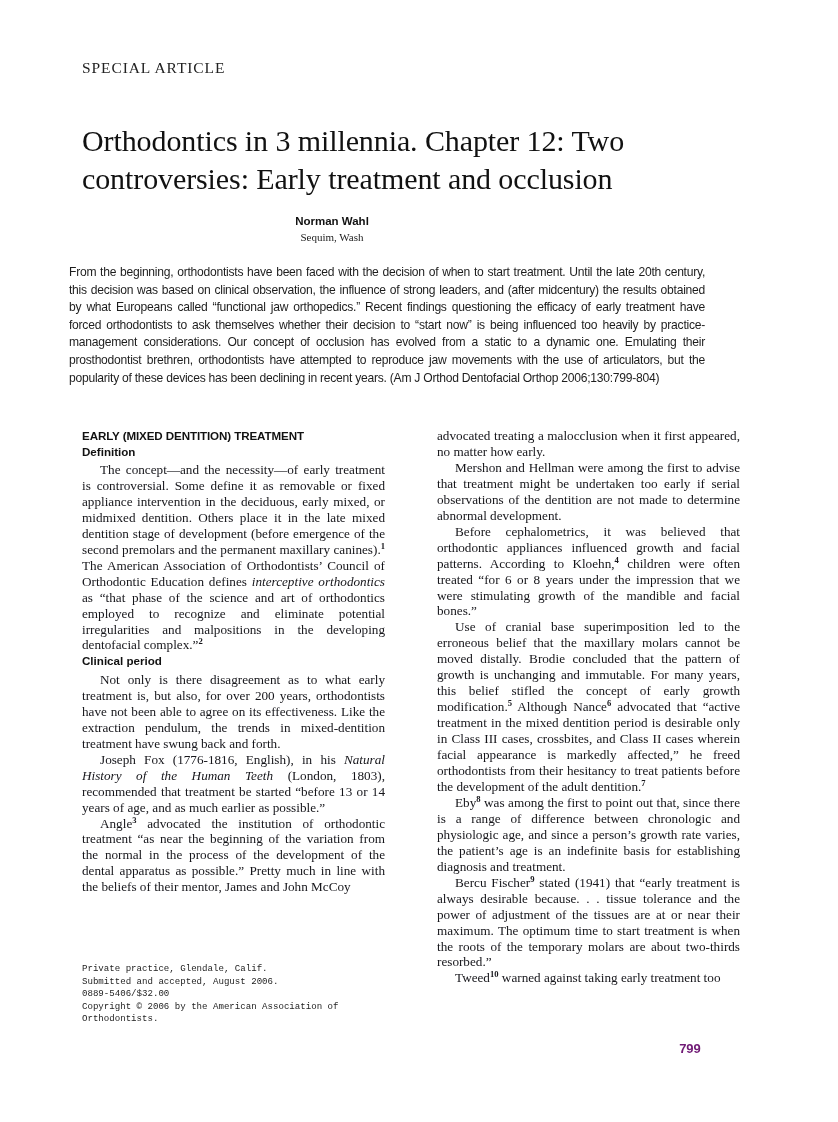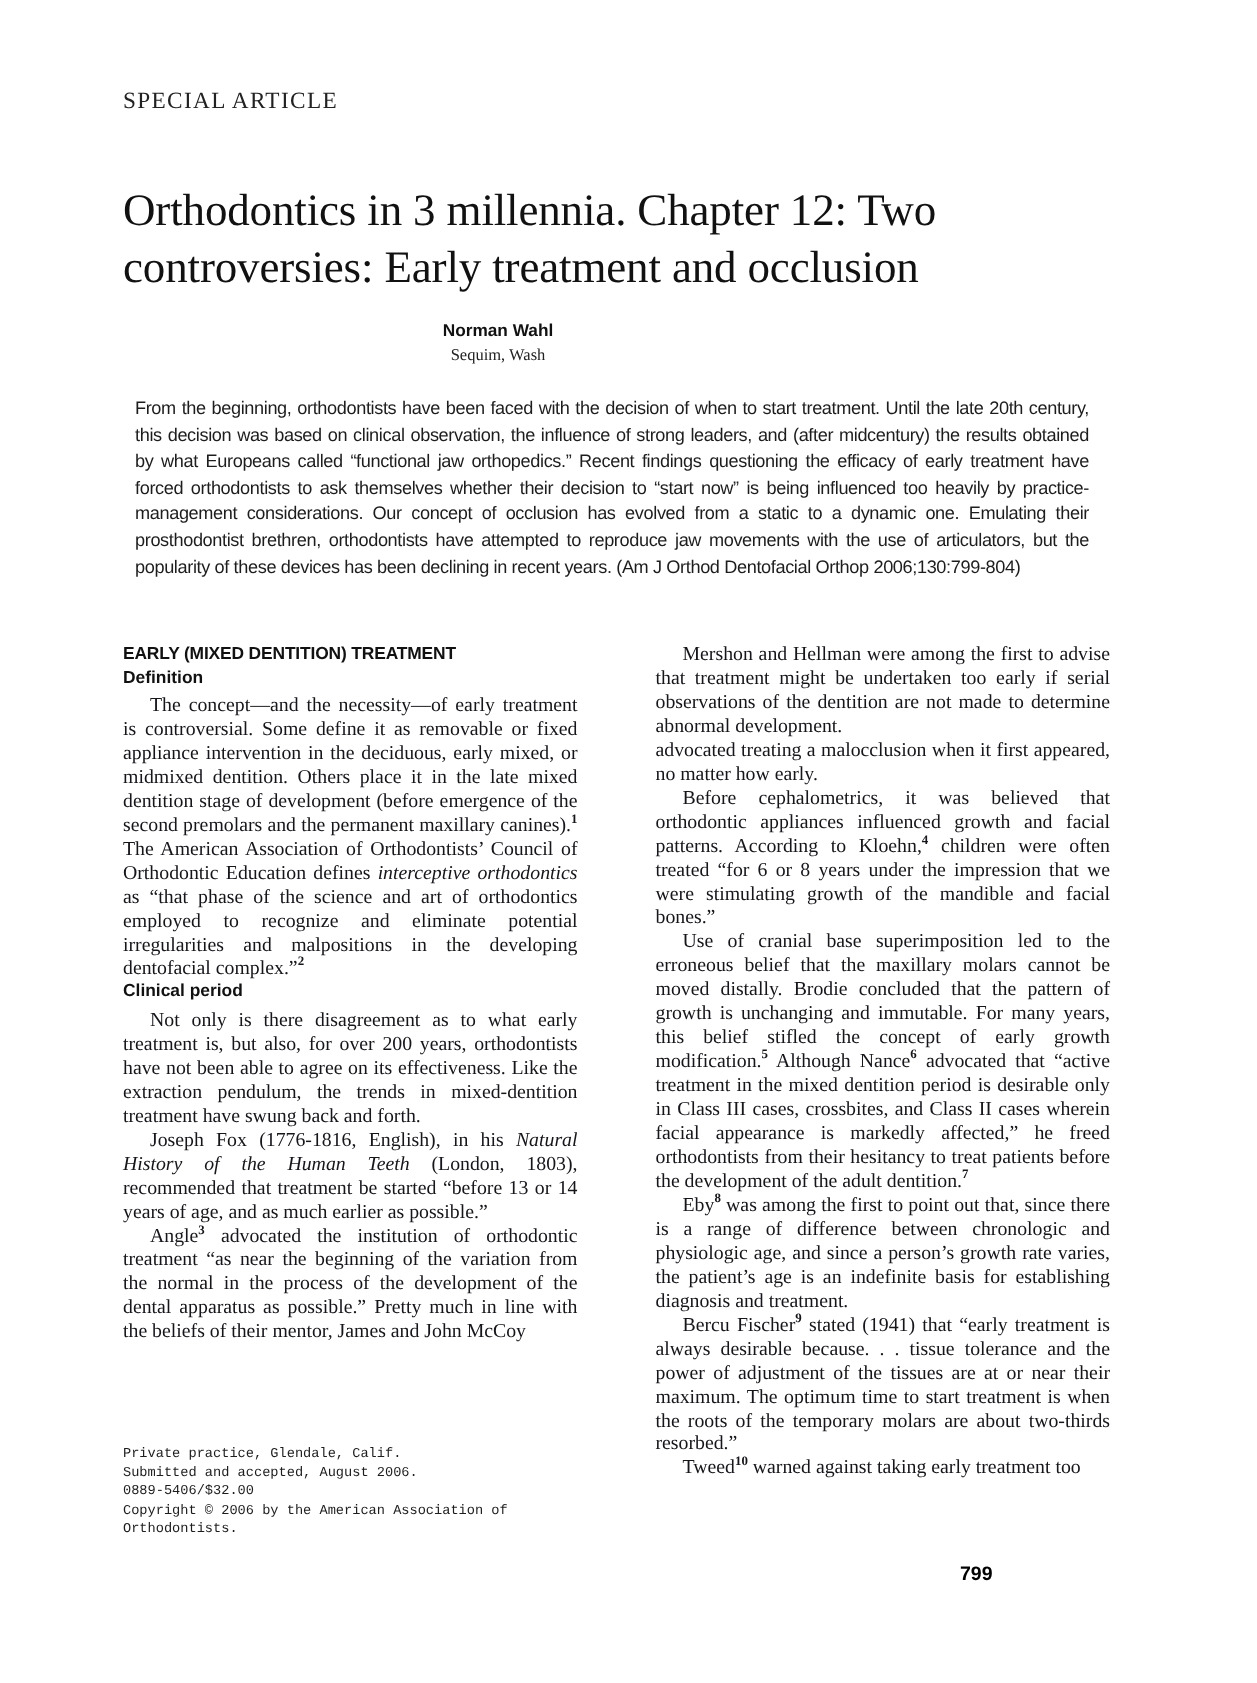--- a/index.html
+++ b/index.html
@@ -70,21 +70,21 @@
     font-family: "Liberation Serif", serif;
     font-size: 11px;
     color: #222;
     line-height: 15px;
     margin-top: 1px;
   }
 
   
   .abstract {
     position: absolute;
-    left: 90px;
+    left: 69px;
     top: 264px;
     width: 636px;
     font-family: "Liberation Sans", sans-serif;
     font-size: 12.1px;
     line-height: 17.6px;
     text-align: justify;
     color: #1d1d1d;
     letter-spacing: -0.25px;
   }
 
@@ -146,25 +146,25 @@
     line-height: 12.6px;
     color: #1d1d1d;
   }
 
   
   .folio {
     position: absolute;
     left: 640px;
     top: 1041px;
     width: 100px;
-    text-align: left;
+    text-align: center;
     font-family: "Liberation Sans", sans-serif;
     font-size: 13px;
     font-weight: bold;
-    color: #000000;
+    color: #701a75;
   }
 </style>
 </head>
 <body>
 
 <div class="page">
 
   <div class="special-article">SPECIAL ARTICLE</div>
 
   <div class="title-block">
@@ -190,23 +190,23 @@
 
     <p class="body first">Not only is there disagreement as to what early treatment is, but also, for over 200 years, orthodontists have not been able to agree on its effectiveness. Like the extraction pendulum, the trends in mixed-dentition treatment have swung back and forth.</p>
 
     <p class="body"><span>Joseph Fox (1776-1816, English), in his </span><i>Natural History of the Human Teeth</i><span> (London, 1803), recommended that treatment be started “before 13 or 14 years of age, and as much earlier as possible.”</span></p>
 
     <p class="body"><span>Angle</span><sup>3</sup><span> advocated the institution of orthodontic treatment “as near the beginning of the variation from the normal in the process of the development of the dental apparatus as possible.” Pretty much in line with the beliefs of their mentor, James and John McCoy</span></p>
   </div>
 
   <div class="col col-right">
 
+    <p class="body" style="text-indent:0">advocated treating a malocclusion when it first appeared, no matter how early.</p>
+
     <p class="body">Mershon and Hellman were among the first to advise that treatment might be undertaken too early if serial observations of the dentition are not made to determine abnormal development.</p>
-
-    <p class="body" style="text-indent:0">advocated treating a malocclusion when it first appeared, no matter how early.</p>
 
     <p class="body"><span>Before cephalometrics, it was believed that orthodontic appliances influenced growth and facial patterns. According to Kloehn,</span><sup>4</sup><span> children were often treated “for 6 or 8 years under the impression that we were stimulating growth of the mandible and facial bones.”</span></p>
 
     <p class="body"><span>Use of cranial base superimposition led to the erroneous belief that the maxillary molars cannot be moved distally. Brodie concluded that the pattern of growth is unchanging and immutable. For many years, this belief stifled the concept of early growth modification.</span><sup>5</sup><span> Although Nance</span><sup>6</sup><span> advocated that “active treatment in the mixed dentition period is desirable only in Class III cases, crossbites, and Class II cases wherein facial appearance is markedly affected,” he freed orthodontists from their hesitancy to treat patients before the development of the adult dentition.</span><sup>7</sup></p>
 
     <p class="body"><span>Eby</span><sup>8</sup><span> was among the first to point out that, since there is a range of difference between chronologic and physiologic age, and since a person’s growth rate varies, the patient’s age is an indefinite basis for establishing diagnosis and treatment.</span></p>
 
     <p class="body"><span>Bercu Fischer</span><sup>9</sup><span> stated (1941) that “early treatment is always desirable because. . . tissue tolerance and the power of adjustment of the tissues are at or near their maximum. The optimum time to start treatment is when the roots of the temporary molars are about two-thirds resorbed.”</span></p>
 
     <p class="body"><span>Tweed</span><sup>10</sup><span> warned against taking early treatment too</span></p>

